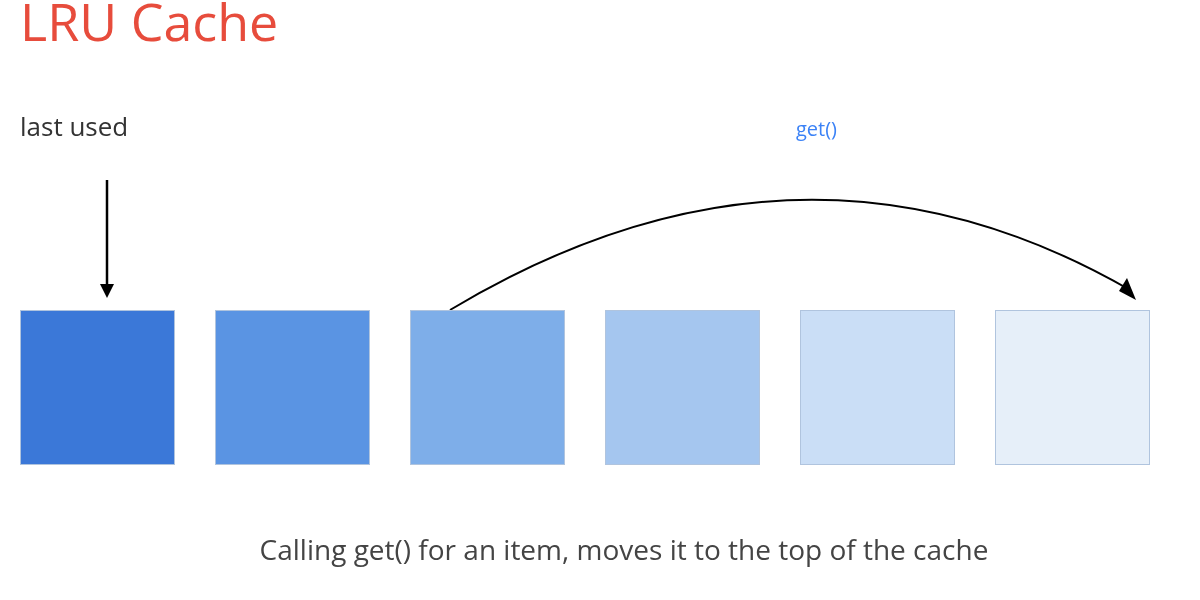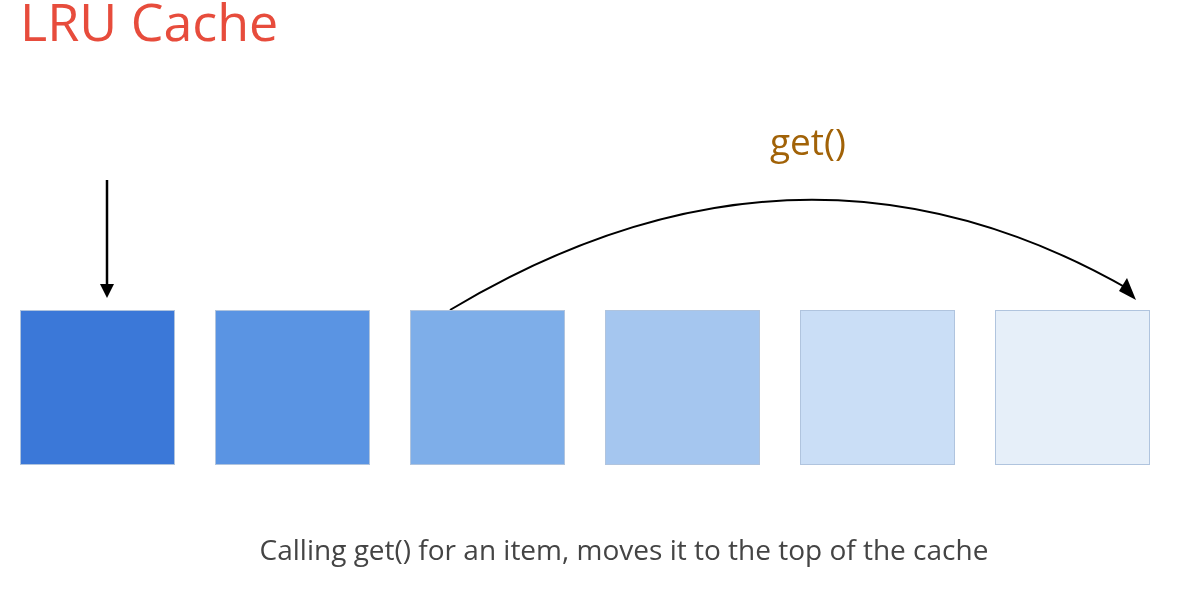--- a/index.html
+++ b/index.html
@@ -22,23 +22,23 @@
       position: absolute;
       top: 110px;
       left: 20px;
       font-size: 26px;
       color: #333;
       line-height: 1.3;
     }
     .label-get {
       position: absolute;
       top: 115px;
-      left: 770px;
-      font-size: 37px;
-      color: #a16207;
+      left: 796px;
+      font-size: 20px;
+      color: #3b82f6;
     }
     .arrow-down {
       position: absolute;
       top: 180px;
       left: 97px;
     }
     .curve-arrow {
       position: absolute;
       top: 150px;
       left: 430px;
@@ -65,21 +65,21 @@
       color: #444;
       margin-left: 24px;
     }
   </style>
 </head>
 <body>
 
 <div class="title">LRU Cache</div>
 
 <div class="label-left">
-  <br>
+  <span>last used</span><br>
 </div>
 
 <div class="label-get">get()</div>
 
 <svg class="arrow-down" width="20" height="120">
   <line x1="10" y1="0" x2="10" y2="108" stroke="#000" stroke-width="2.5"></line>
   <polygon points="10,118 3,104 17,104" fill="#000"></polygon>
 </svg>
 
 <svg class="curve-arrow" width="720" height="170">

